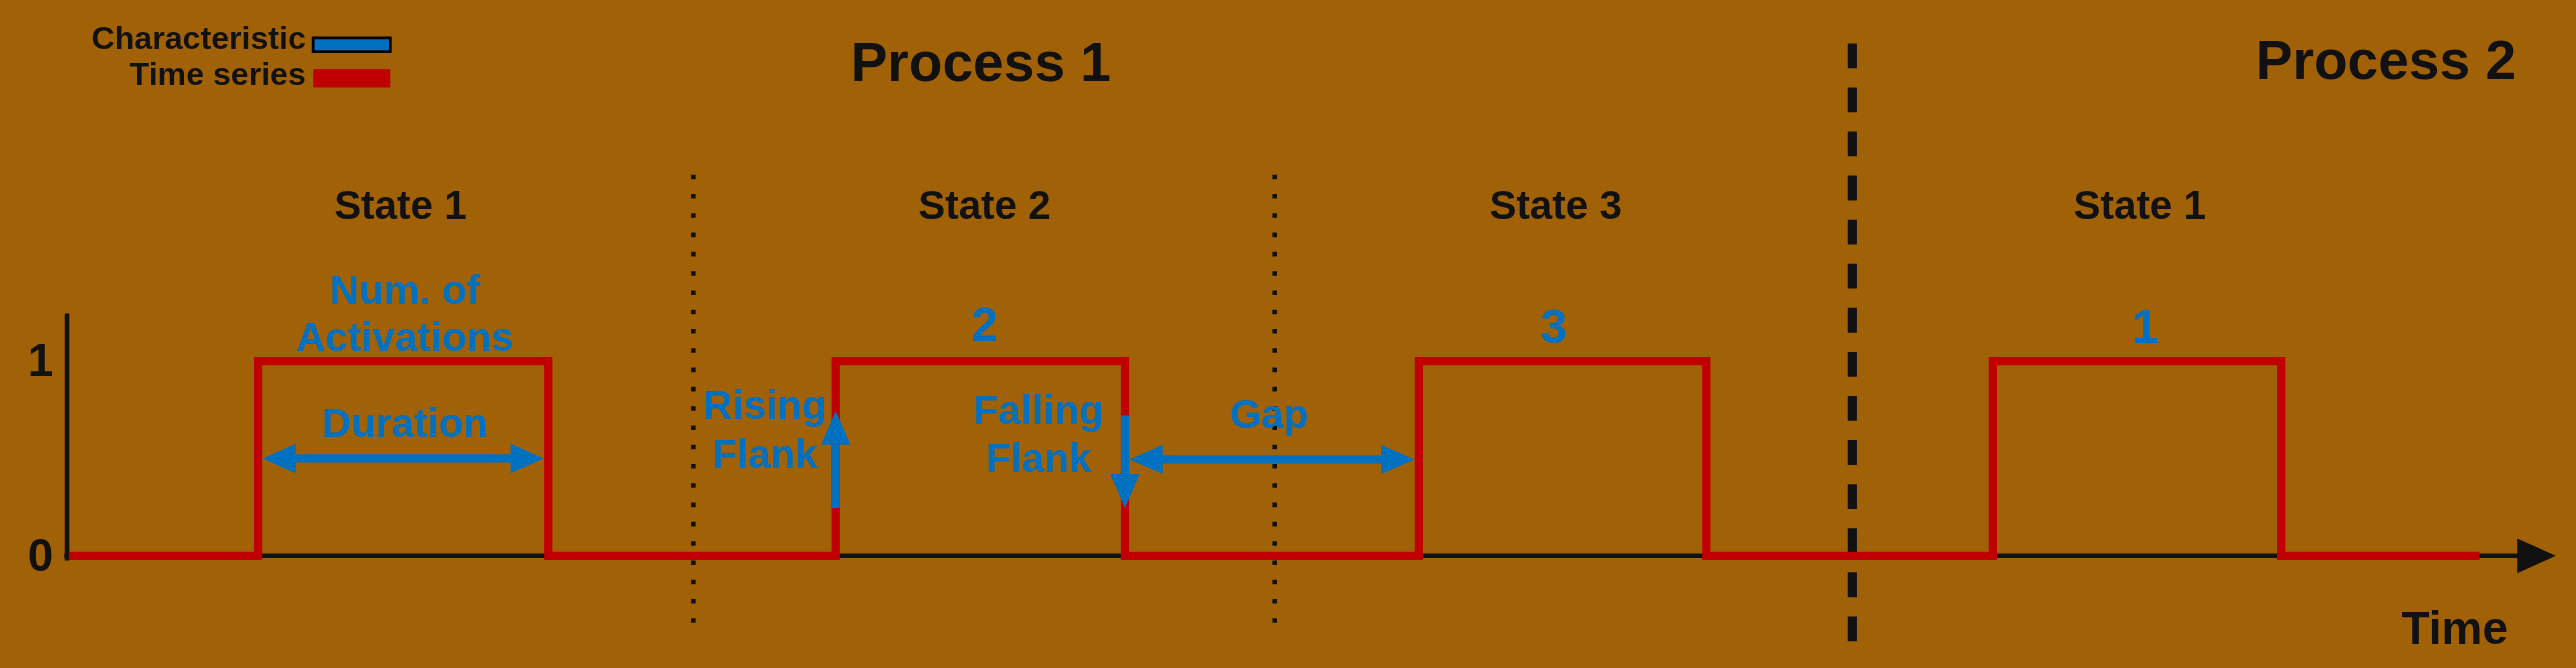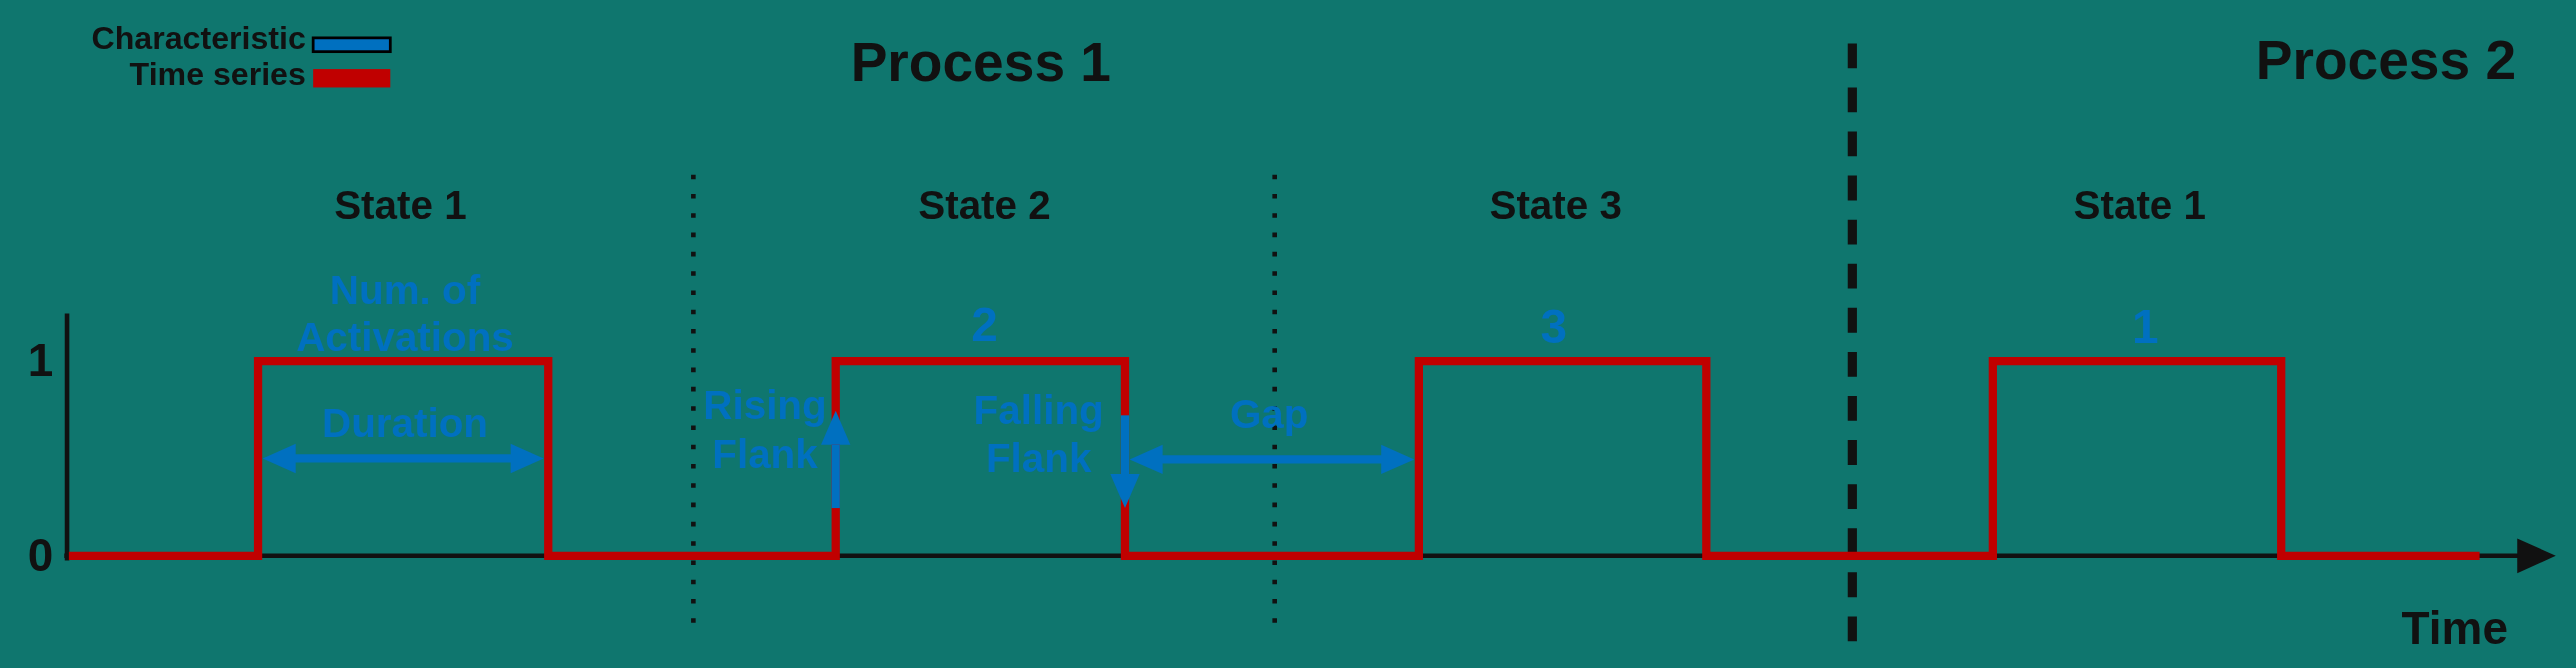--- a/index.html
+++ b/index.html
@@ -1,17 +1,17 @@
 <!DOCTYPE html>
 <html style="--blue: #0070C0; --red: #C00000; --ink: #111111;font-size:14.7px"><head>
 <meta charset="utf-8">
 <style>
   :root { --blue:#0070C0; --red:#C00000; --ink:#111111; }
   html,body { margin:0; padding:0; background:#ffffff; }
-  .stage { width:2576px; height:669px; position:relative; background:#0f766e; }
+  .stage { width:2576px; height:669px; position:relative; background:#a16207; }
   svg { display:block; }
   text {
     font-family:"Liberation Sans", sans-serif;
     font-weight:bold;
     fill:var(--ink);
     text-anchor:middle;
   }
   .legend-label   { font-size:35px; text-anchor:end; }
   .process-title  { font-size:60px; }
   .state-label    { font-size:44px; }

